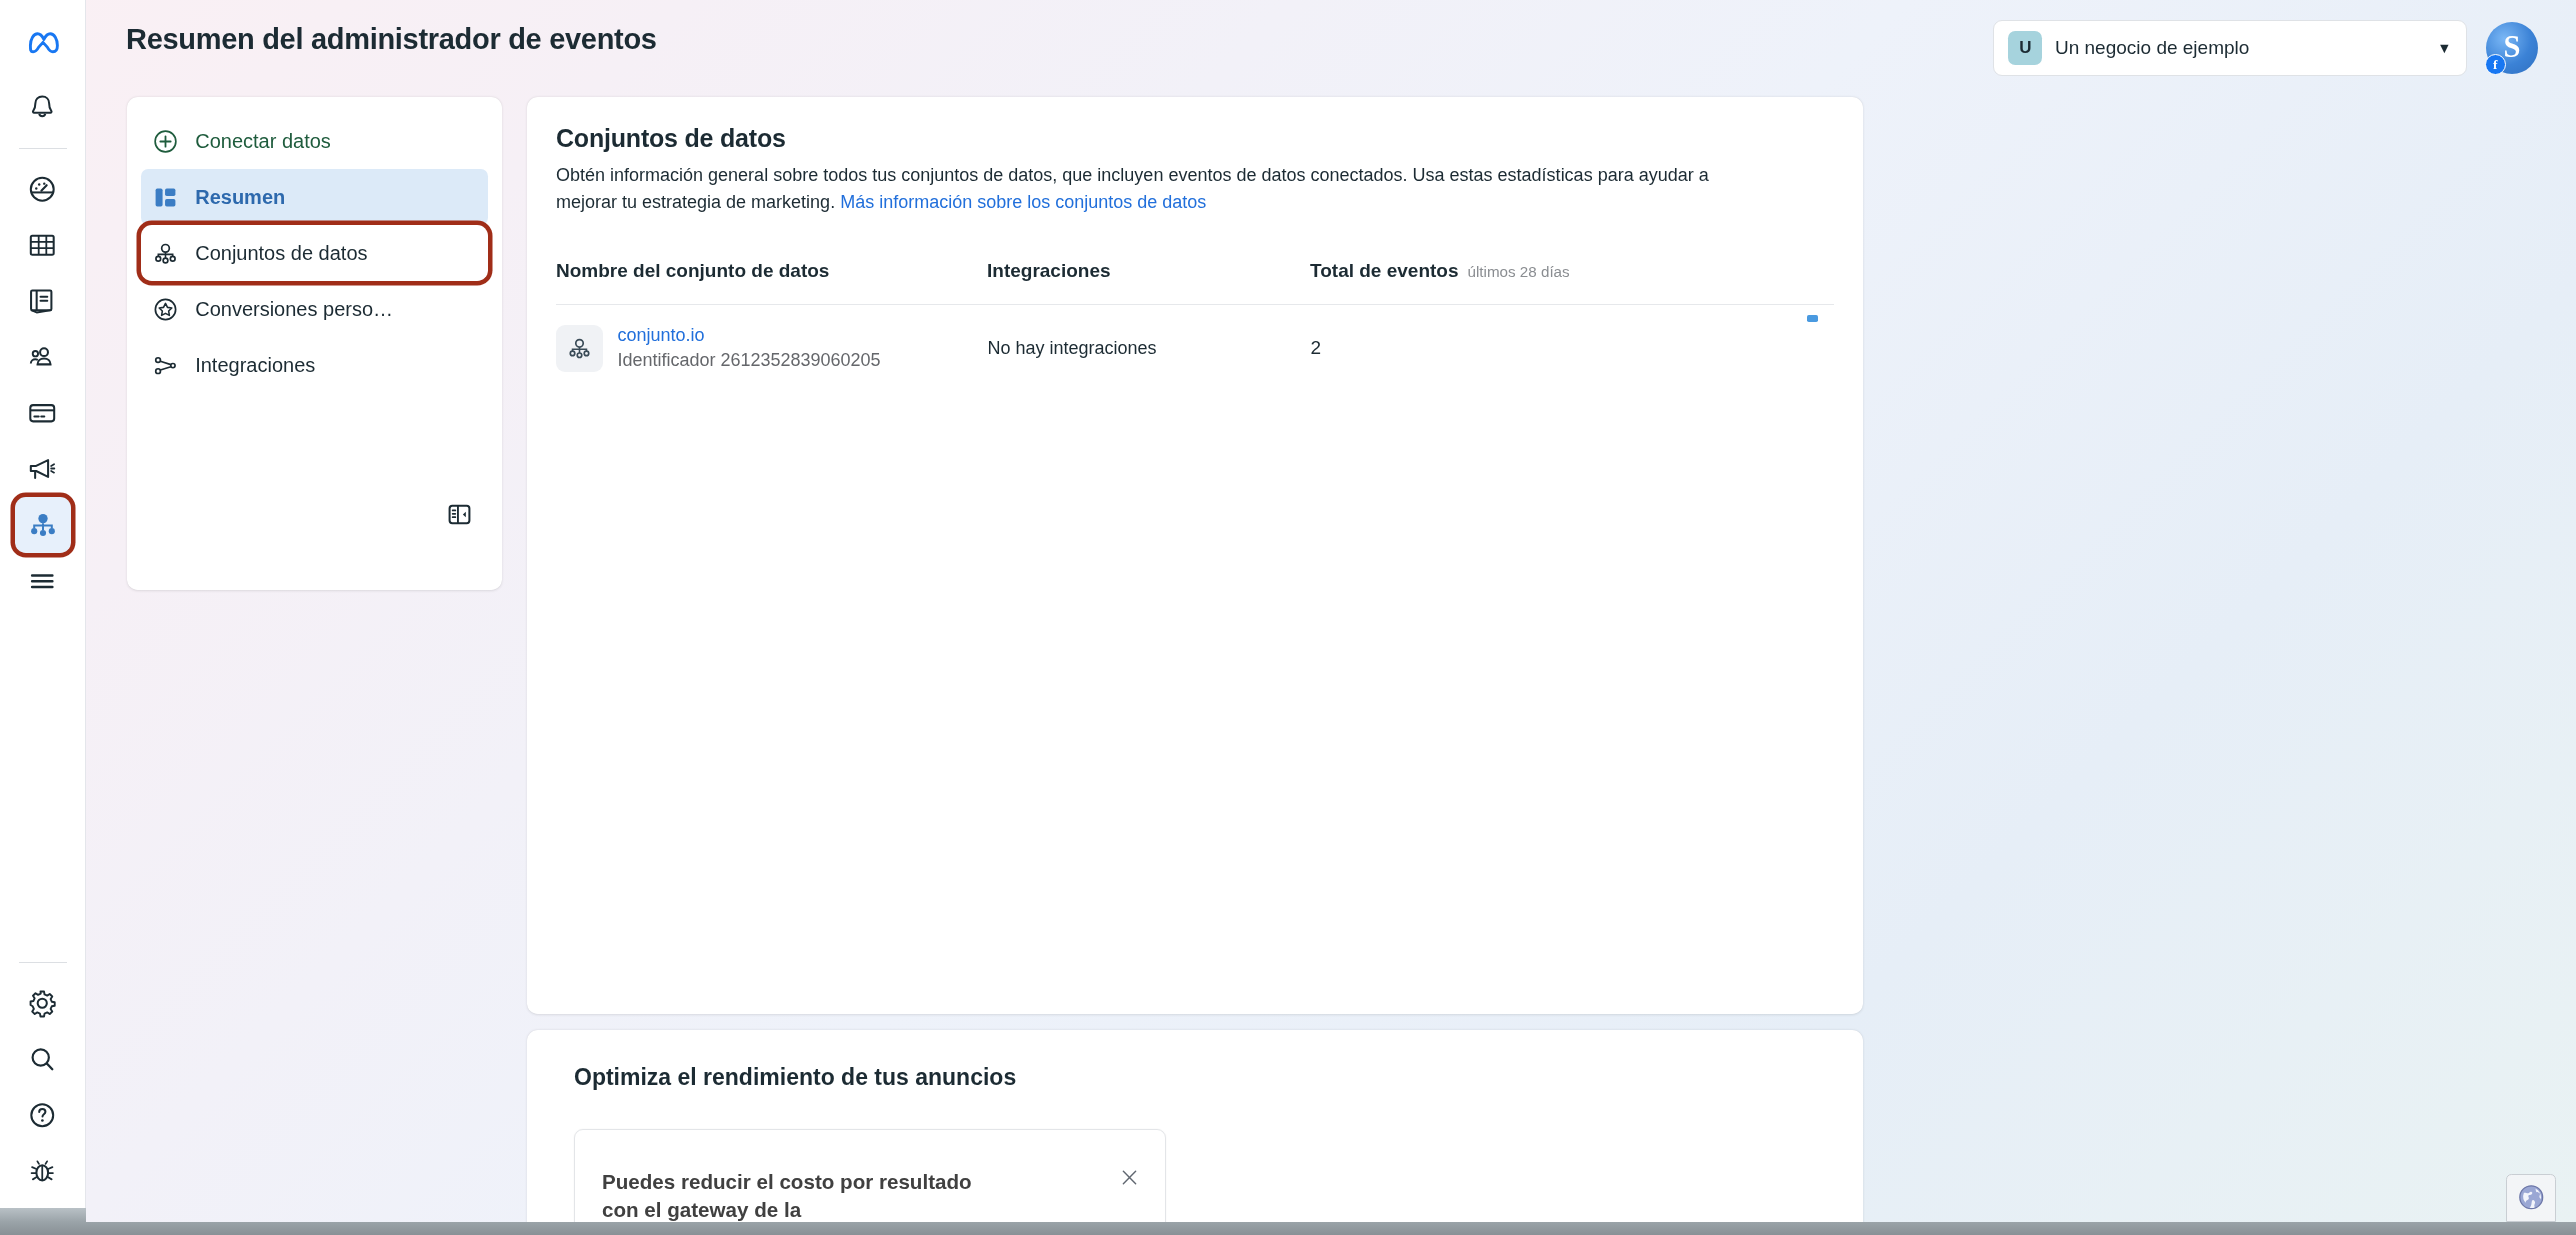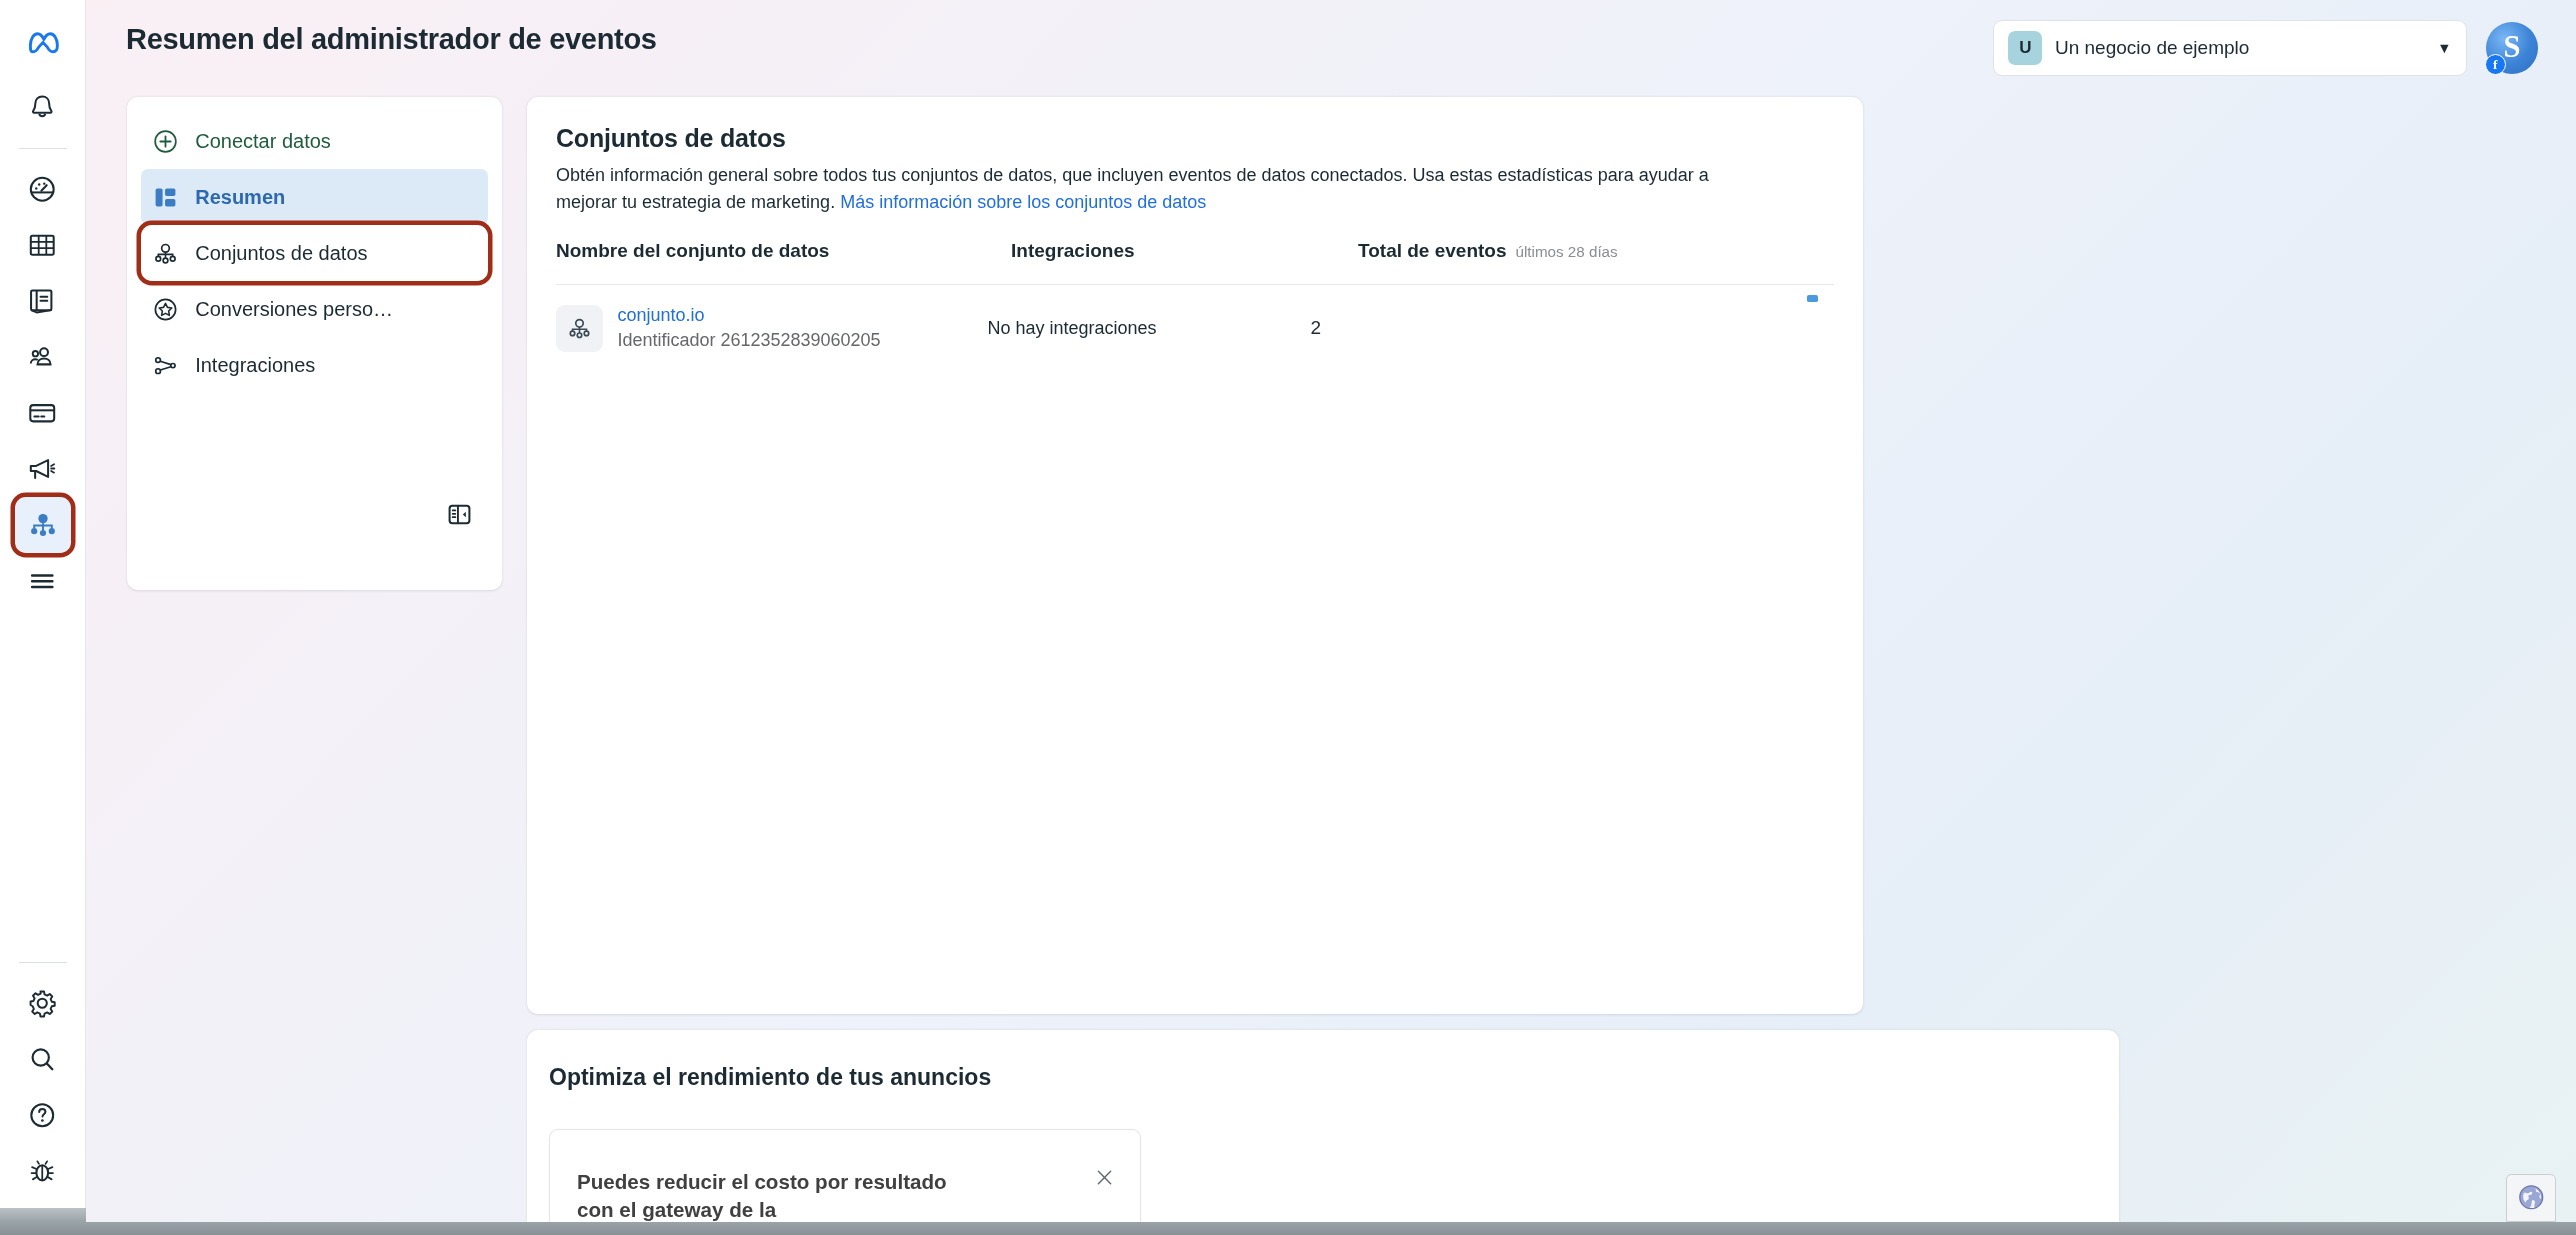--- a/index.html
+++ b/index.html
@@ -115,23 +115,23 @@
     padding: 27px 29px;
   }
   #ds-title { font-size: 25px; font-weight: 700; color: #1c2b33; letter-spacing:-0.2px; }
   #ds-desc {
     margin-top: 9px; font-size: 18px; line-height: 1.5; color: #1c2b33;
     max-width: 1211px;
   }
   #ds-desc a { color: #216fdb; text-decoration: none; }
 
   #tbl-head {
-    margin-top: 24px; display: flex; align-items: center;
+    margin-top: 44px; display: flex; align-items: center;
     font-size: 19px; font-weight: 700; color: #1c2b33;
-    border-bottom: 0.9px solid #e6e8eb; padding-bottom: 21.5px; gap: 24px;
+    border-bottom: 0.9px solid #e6e8eb; padding-bottom: 21.5px;
   }
   .col-name { width: 431px; }
   .col-integ { width: 323px; }
   .col-events { width: 305px; }
   #events-sub { font-size: 15.2px; font-weight: 400; color: #8a8d91; margin-left: 9px; }
 
   .tbl-row { display:flex; align-items:center; padding: 20px 0 16px 0; position: relative; }
   #row-icon {
     width: 47px; height: 47px; border-radius: 9px; background: #f0f2f5;
     display:flex; align-items:center; justify-content:center; flex:0 0 auto;
@@ -146,24 +146,24 @@
   #row-integ { width: 323px; font-size: 18px; color: #1c2b33; }
   #row-events { width: 305px; font-size: 19px; color: #1c2b33; }
   #row-spark {
     position: absolute; left: 1251px; top: 10.8px;
     width: 10.8px; height: 6.3px; background: #4a9ae0; border-radius: 1.8px;
   }
 
   
   #opt-card {
     position: absolute; left: 527px; top: 1030px;
-    width: 1592px; height: 206px;
+    width: 1336px; height: 206px;
     background: #fff; border-radius: 10.8px 10.8px 0 0;
     box-shadow: 0 0.9px 2.7px rgba(0,0,0,.10), 0 0 0.9px rgba(0,0,0,.08);
-    padding: 34px 29px 0 22px; overflow: hidden;
+    padding: 34px 29px 0 47px; overflow: hidden;
   }
   #opt-title { font-size: 23px; font-weight: 700; color: #1c2b33; }
   #opt-tile {
     margin-top: 38px; width: 592px; height: 135px;
     background: #fff; border: 0.9px solid #e3e5e8; border-radius: 9px;
     box-shadow: 0 0.9px 1.8px rgba(0,0,0,.06);
     padding: 38px 27px 0 27px; position: relative;
   }
   #opt-tile-title {
     font-size: 20.6px; font-weight: 700; color: #404040;

